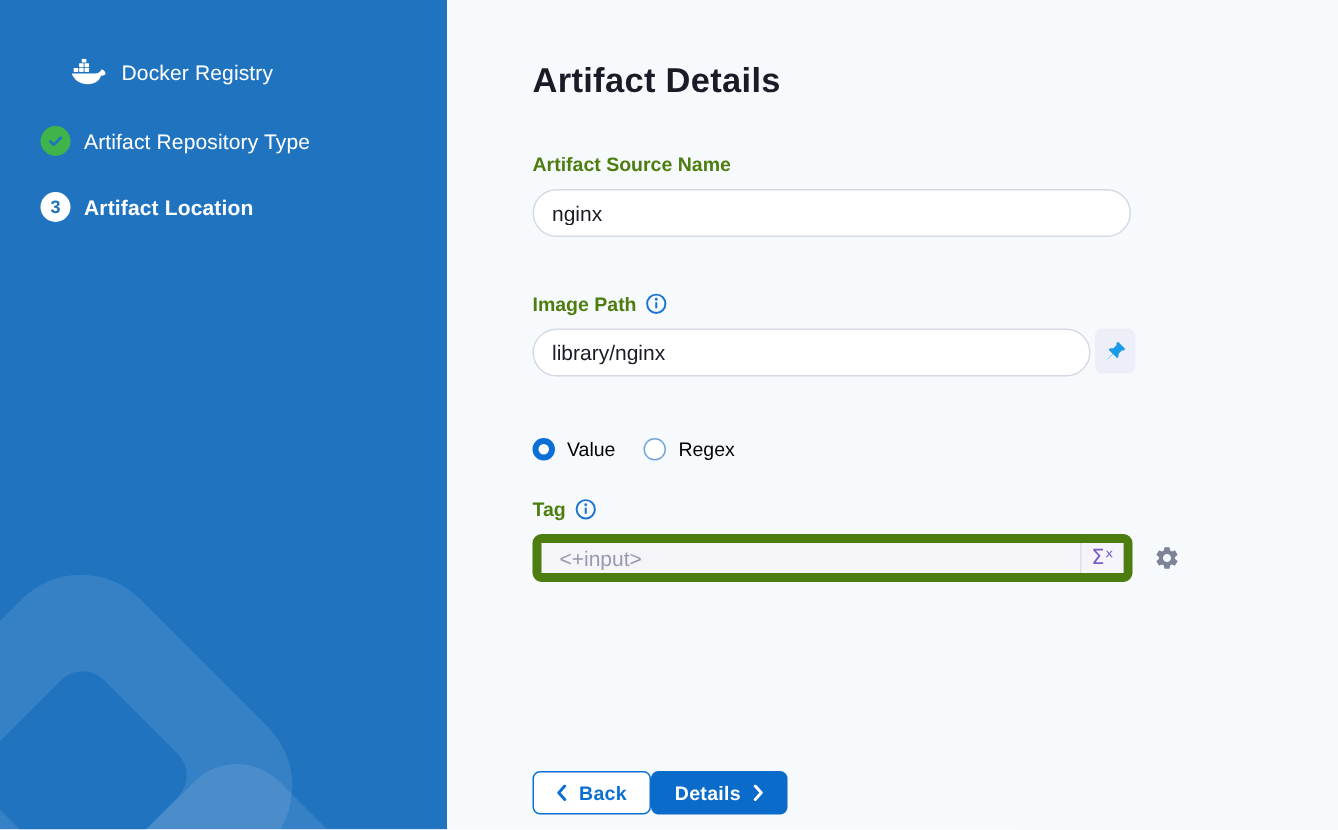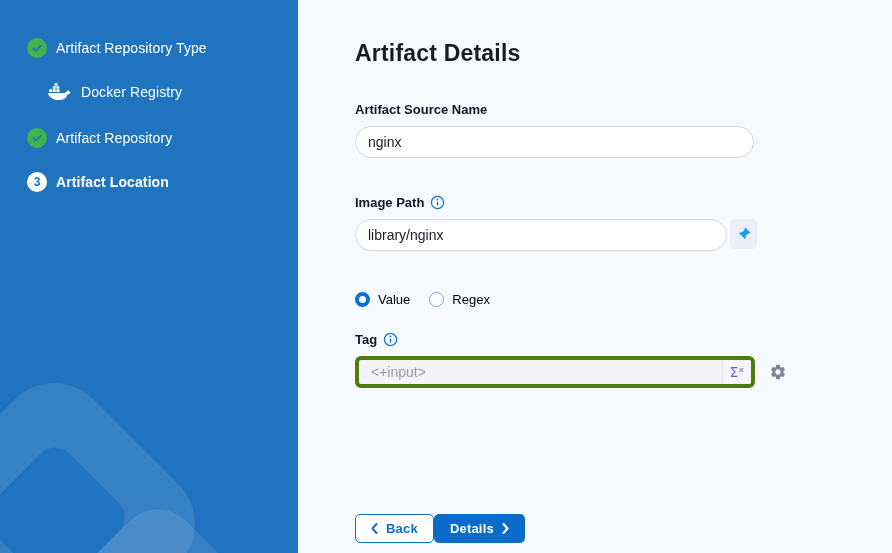--- a/index.html
+++ b/index.html
@@ -22,63 +22,54 @@
   .wm { position:absolute; z-index:1; transform:rotate(45deg); }
   .wm-outer { left:-62px; top:408px; width:232px; height:232px; background:rgba(255,255,255,.10); border-radius:56px; }
   .wm-inner { left:0px; top:462px; width:110px; height:110px; background:#2073bf; border-radius:20px; }
   .wm-second { left:73px; top:528px; width:170px; height:170px; background:rgba(255,255,255,.10); border-radius:40px; }
 
   
   .main { flex:1; padding:40px 0 0 57px; position:relative; }
   .page-title { font-size:23px; font-weight:700; color:#1b1b28; margin-bottom:35px; letter-spacing:.2px; }
 
   .form-group { margin-bottom:37px; }
-  .field-label { display:flex; align-items:center; gap:6px; font-size:13px; font-weight:600; color:#0f172a; margin-bottom:9px; }
+  .field-label { display:flex; align-items:center; gap:6px; font-size:13px; font-weight:600; color:#4d7c0f; margin-bottom:9px; }
   .text-input { width:399px; height:32px; border:1px solid #d6d9e4; border-radius:16px; padding:0 12px; font-size:14px; color:#1b1b28; background:#fff; font-family:"Liberation Sans", sans-serif; outline:none; }
 
   .input-row { display:flex; align-items:flex-start; gap:3px; width:402px; }
   .input-row .text-input { flex:1; width:auto; }
   .pin-btn { width:27px; height:30px; background:#edeff8; border:none; border-radius:5px; display:flex; align-items:center; justify-content:center; cursor:pointer; flex-shrink:0; }
 
   .radio-row { display:flex; align-items:center; gap:19px; margin:41px 0 0; }
   .radio { display:flex; align-items:center; gap:8px; cursor:pointer; }
   .radio-label { font-size:13px; color:#000000; }
   .radio-dot { width:15px; height:15px; border-radius:50%; background:#fff; flex-shrink:0; }
   .radio-dot.selected { border:4.5px solid #0b6fd6; }
   .radio-dot.unselected { border:1.5px solid #72a6dc; }
 
   .tag-group { margin-top:25px; }
   .tag-row { display:flex; align-items:center; }
-  .tag-input-wrap { display:flex; width:400px; height:32px; border:4px solid #4d7c0f; border-radius:6px; overflow:hidden; background:#f4f4f9; }
+  .tag-input-wrap { display:flex; width:400px; height:32px; border:6px solid #4d7c0f; border-radius:6px; overflow:hidden; background:#f4f4f9; }
   .tag-input { flex:1; border:none; background:transparent; padding:0 12px; font-size:14px; color:#595b70; outline:none; font-family:"Liberation Sans", sans-serif; }
   .tag-input::placeholder { color:#989aad; opacity:1; }
   .sigma-btn { width:29px; border:none; border-left:1px solid #dddded; background:#f6f4fb; color:#7a5fc6; font-size:14px; display:flex; align-items:center; justify-content:center; cursor:pointer; font-family:"DejaVu Sans", sans-serif; }
   .gear-btn { margin-left:14px; background:none; border:none; cursor:pointer; display:flex; align-items:center; }
 
   .actions { display:flex; align-items:center; margin-top:126px; }
   .btn { height:29px; border-radius:5px; font-size:13px; font-weight:700; display:inline-flex; align-items:center; gap:8px; cursor:pointer; font-family:"Liberation Sans", sans-serif; letter-spacing:.2px; }
   .btn-back { background:#fff; color:#0a6fd2; border:1.5px solid #0a6fd2; padding:0 15px; }
   .btn-submit { background:#0a6bcb; color:#fff; border:none; padding:0 16px; }
 </style>
 </head>
 <body>
 
 <div class="app">
 
   <aside class="sidebar">
     <div class="steps">
-
-      <div class="step-row">
-        <span class="step-circle done">
-          <svg width="12" height="12" viewBox="0 0 24 24">
-              <path d="M5 12.5l4.6 4.6L19 7.6" fill="none" stroke="#2073bf" stroke-width="3.6" stroke-linecap="round" stroke-linejoin="round"></path>
-            </svg>
-        </span>
-        <span class="step-label">Artifact Repository Type</span>
-      </div>
 
       <div class="step-row sub">
         <span style="display:flex;">
           <svg width="26" height="19" viewBox="0 0 26 20" fill="#ffffff">
             <rect x="2.6" y="6.6" width="3.2" height="2.8" rx="0.4"></rect>
             <rect x="6.4" y="6.6" width="3.2" height="2.8" rx="0.4"></rect>
             <rect x="10.2" y="6.6" width="3.2" height="2.8" rx="0.4"></rect>
             <rect x="6.4" y="3.3" width="3.2" height="2.8" rx="0.4"></rect>
             <rect x="10.2" y="3.3" width="3.2" height="2.8" rx="0.4"></rect>
             <rect x="8.3" y="0.2" width="3.2" height="2.6" rx="0.4"></rect>
@@ -87,22 +78,23 @@
         </span>
         <span class="step-label">Docker Registry</span>
       </div>
 
       <div class="step-row">
         <span class="step-circle done">
           <svg width="12" height="12" viewBox="0 0 24 24">
               <path d="M5 12.5l4.6 4.6L19 7.6" fill="none" stroke="#2073bf" stroke-width="3.6" stroke-linecap="round" stroke-linejoin="round"></path>
             </svg>
         </span>
-        <span class="step-label">Artifact Repository</span>
+        <span class="step-label">Artifact Repository Type</span>
       </div>
+
 
       <div class="step-row">
         <span class="step-circle num">3</span>
         <span class="step-label current">Artifact Location</span>
       </div>
 
     </div>
     <div class="wm wm-outer"></div>
     <div class="wm wm-inner"></div>
     <div class="wm wm-second"></div>

